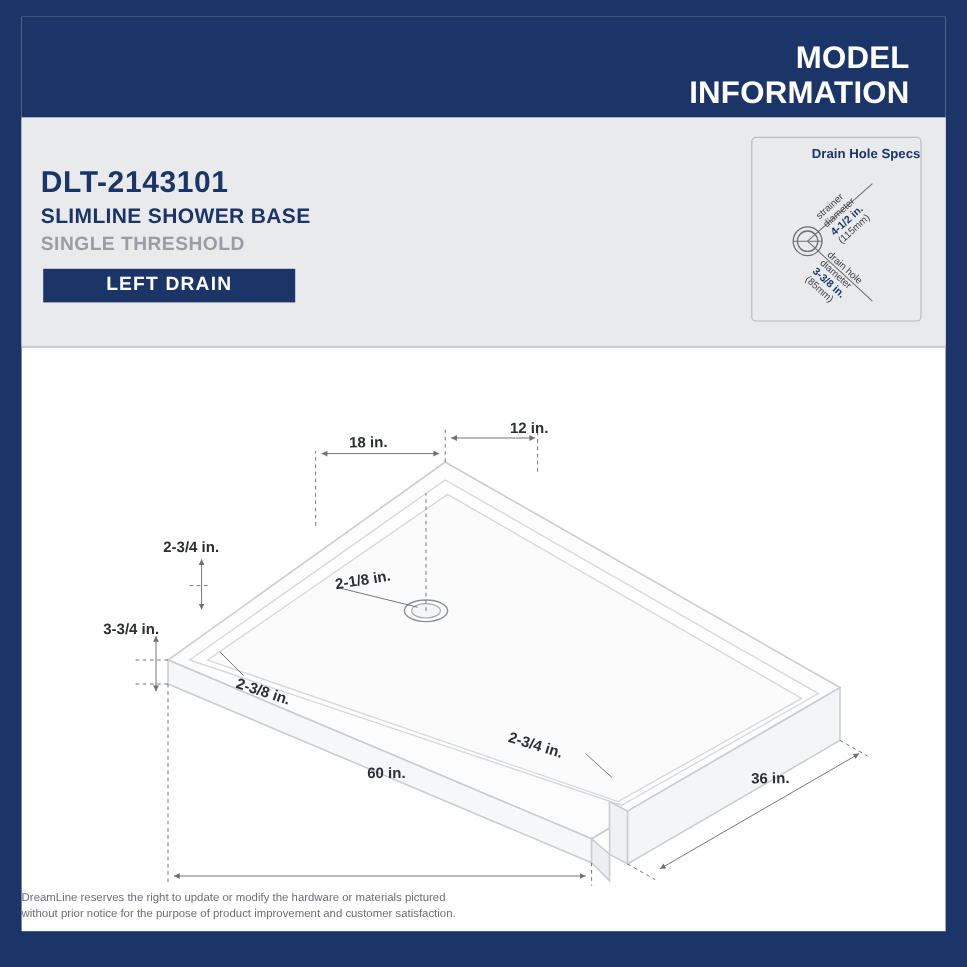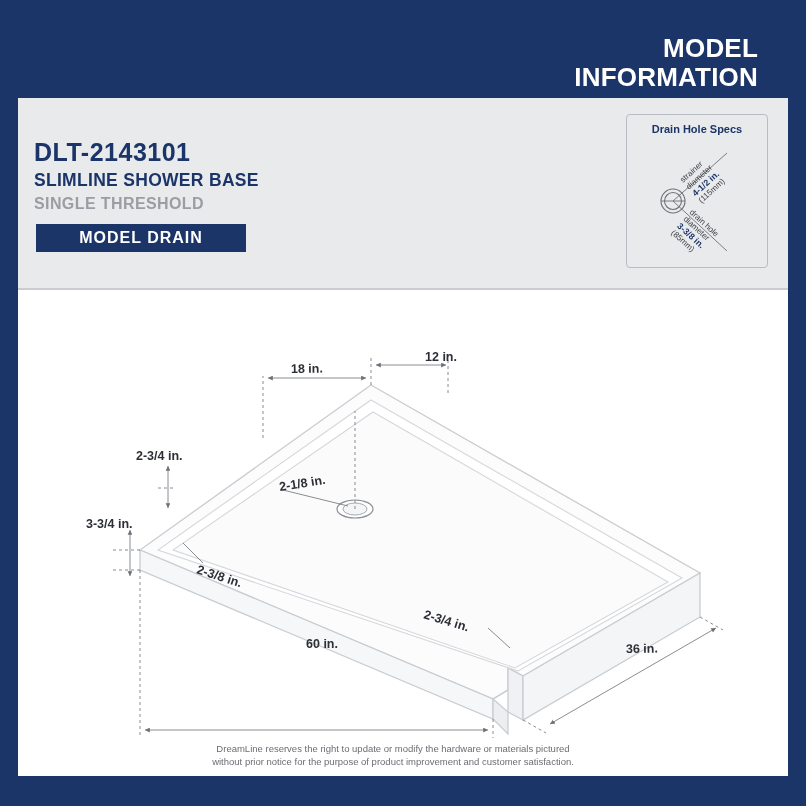--- a/index.html
+++ b/index.html
@@ -122,21 +122,21 @@
     left: 626px; top: 114px;
     width: 140px; height: 152px;
     border: 1px solid #b9bcc2;
     border-radius: 4px;
     background: #e9eaec;
   }
   .spec-title {
     position: absolute;
     left: 0; top: 8px;
     width: 140px;
-    text-align: center;
+    text-align: right;
     color: #1b3568;
     font-size: 11px;
     font-weight: bold;
   }
   .spec-svg {
     position: absolute;
     left: 0; top: 24px;
   }
   
   .drawing {
@@ -145,21 +145,21 @@
     width: 770px;
     height: 450px;
     margin-top: 48px;
   }
   
   .disclaimer {
     position: absolute;
     left: 18px;
     bottom: 38px;
     width: 770px;
-    text-align: center;
+    text-align: left;
     color: #6a6d73;
     font-size: 9.5px;
     line-height: 13px;
     white-space: pre-line;
     padding-right: 20px;
     box-sizing: border-box;
   }
   text {
     font-family: "Liberation Sans", sans-serif;
   }
@@ -178,21 +178,21 @@
     <div class="header-title">MODEL
 INFORMATION</div>
   </div>
 
   <div class="info-band"></div>
   <div class="info-band-divider"></div>
 
   <div class="model-number">DLT-2143101</div>
   <div class="product-name">SLIMLINE SHOWER BASE</div>
   <div class="product-sub">SINGLE THRESHOLD</div>
-  <div class="drain-badge">MODEL DRAIN</div>
+  <div class="drain-badge">LEFT DRAIN</div>
 
   <div class="spec-box">
     <div class="spec-title">Drain Hole Specs</div>
     <svg class="spec-svg" width="140" height="128" viewBox="0 0 140 128">
 
       <circle cx="46" cy="62" r="12" fill="none" stroke="#6d7076" stroke-width="1.1"></circle>
       <circle cx="46" cy="62" r="8.5" fill="none" stroke="#6d7076" stroke-width="1.1"></circle>
 
       <line x1="46" y1="62" x2="100" y2="14" stroke="#6d7076" stroke-width="0.9"></line>
       <line x1="46" y1="62" x2="100" y2="112" stroke="#6d7076" stroke-width="0.9"></line>

